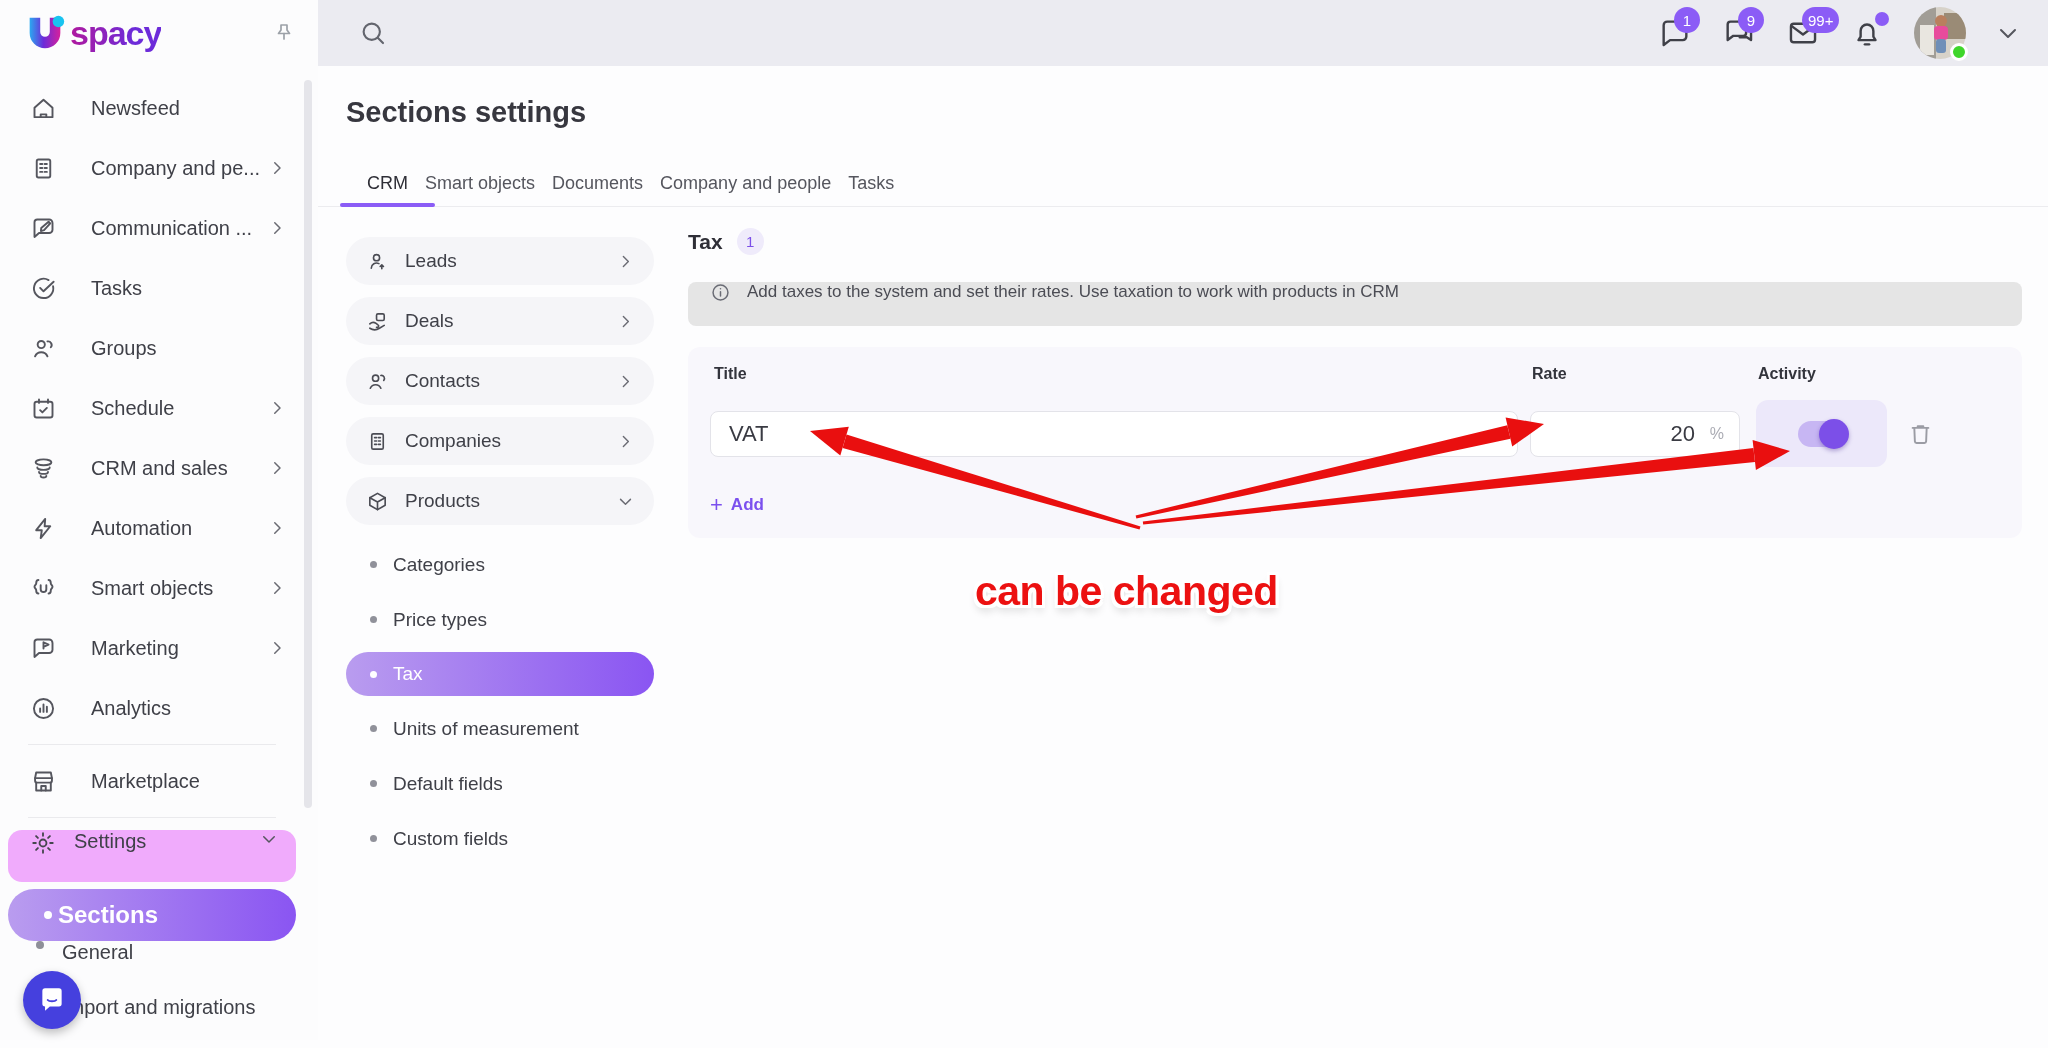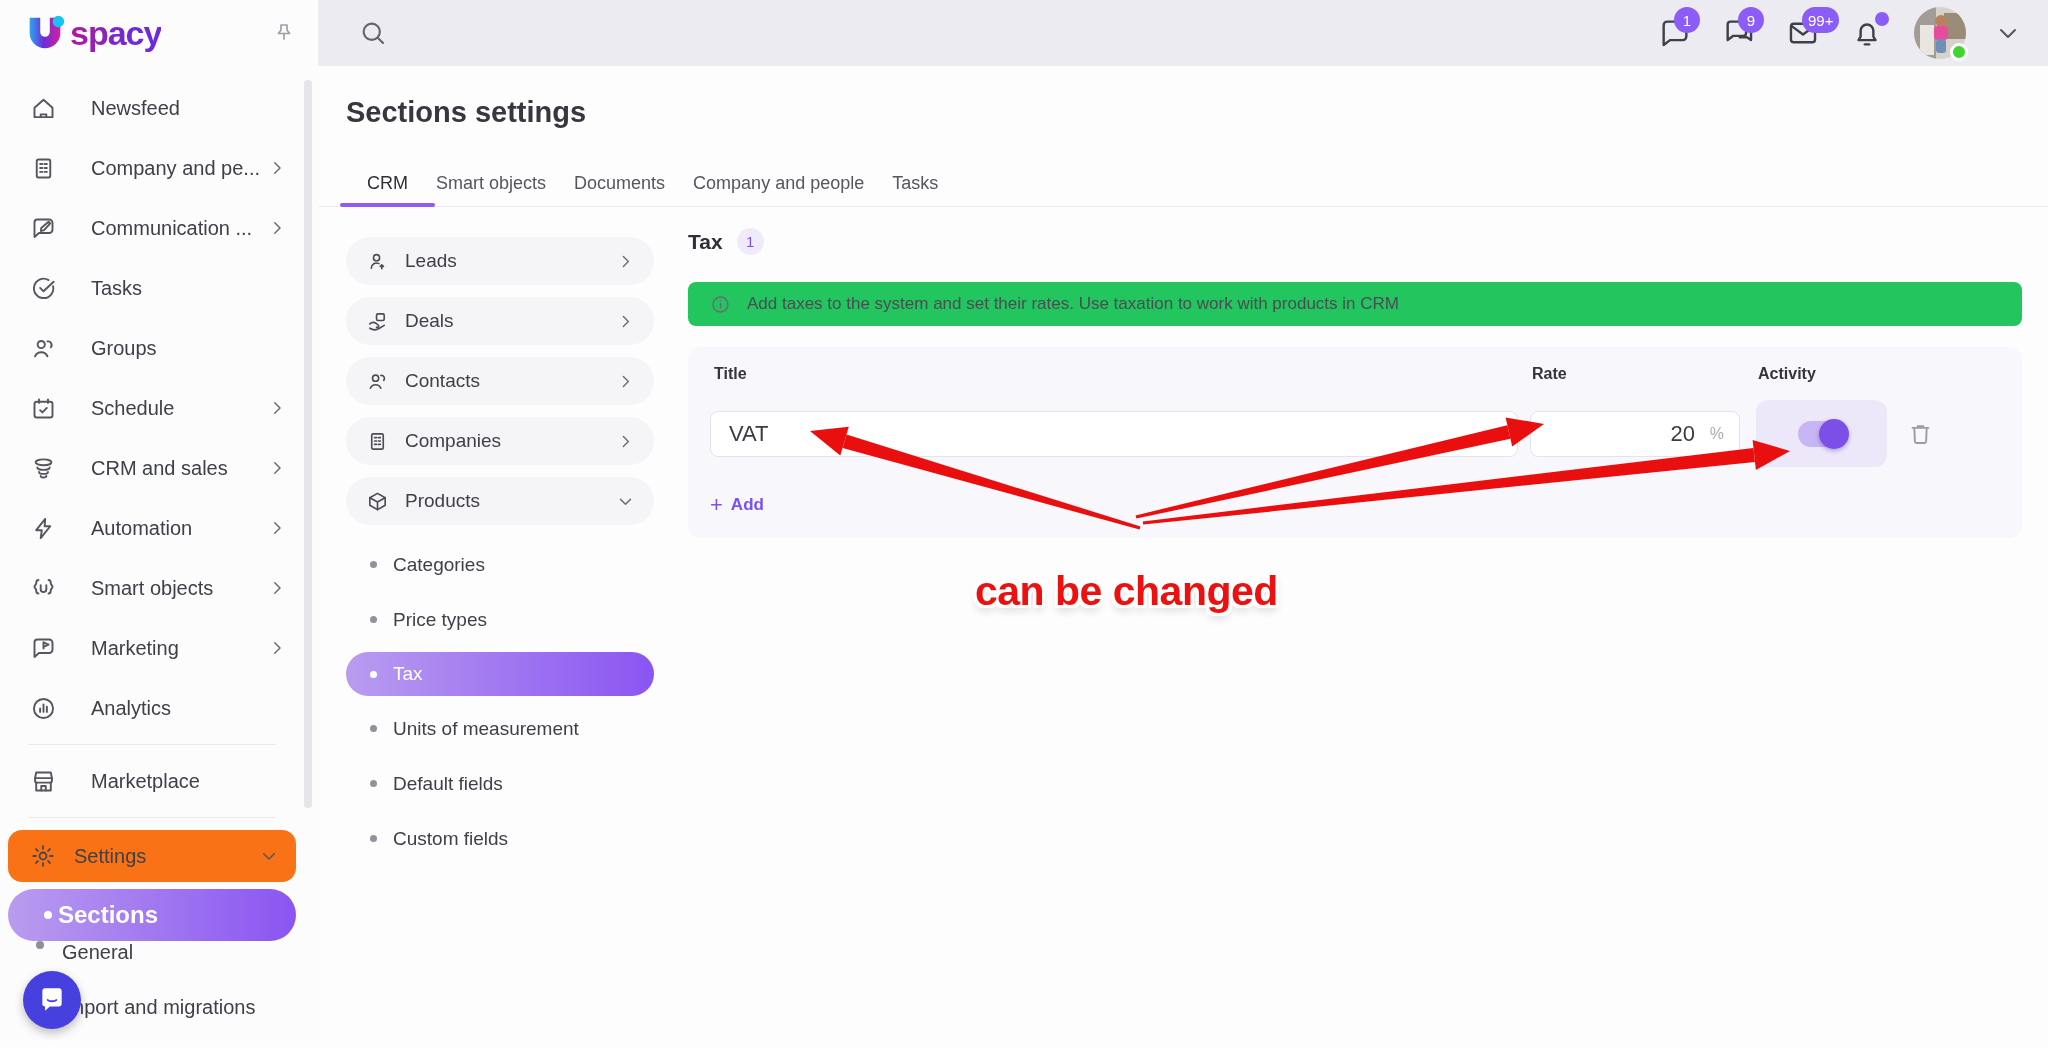--- a/index.html
+++ b/index.html
@@ -14,21 +14,21 @@
   .logo-text { font-size:34px; font-weight:700; letter-spacing:-1px;
                background:linear-gradient(90deg,#B0199E,#6C2BD9 70%); -webkit-background-clip:text; background-clip:text; color:#6C2BD9; -webkit-text-fill-color:transparent; }
   .pin { margin-left:auto; color:#9CA1A8; width:24px; height:24px; }
 
   .side-nav { position:absolute; top:78px; left:0; right:14px; }
   .nav-item { height:60px; display:flex; align-items:center; padding:0 18px 0 30px; cursor:pointer; }
   .nav-item .icn { width:27px; height:27px; color:#55565E; flex:0 0 auto; }
   .nav-item .lbl { margin-left:34px; font-size:20px; color:#3F4048; white-space:nowrap; overflow:hidden; }
   .nav-item .chev { margin-left:auto; color:#6A6B73; width:18px; height:18px; }
   .side-div { height:1px; background:#EAEAED; margin:6px 28px; }
-  .settings-pill { height:52px; margin:12px 8px 0 8px; background:#f97316; border-radius:14px; display:flex; align-items:center; padding:0 18px 0 22px; cursor:pointer; }
+  .settings-pill { height:52px; margin:12px 8px 0 8px; background:#f0abfc; border-radius:14px; display:flex; align-items:flex-start; padding:0 18px 0 22px; cursor:pointer; }
   .settings-pill .icn { width:26px; height:26px; color:#45464E; }
   .settings-pill .lbl { margin-left:18px; font-size:20px; }
   .settings-pill .chev { margin-left:auto; width:18px; height:18px; color:#55565E; }
   .active-pill { height:52px; margin:7px 8px 0 8px; border-radius:26px;
                  background:linear-gradient(90deg,#B99CEF 0%, #8A55F2 100%);
                  display:flex; align-items:center; padding:0 22px 0 36px; color:#fff; cursor:pointer; }
   .active-pill .dot { width:8px; height:8px; border-radius:50%; background:#fff; }
   .active-pill .lbl { margin-left:6px; font-size:24px; color:#fff;font-weight:bold; }
   .sub-nav-item { height:55px; display:flex; align-items:flex-start; padding:0 18px 0 36px; cursor:pointer; }
   .sub-nav-item .dot { width:8px; height:8px; border-radius:50%; background:#8E8F98; flex:0 0 auto; }
@@ -49,21 +49,21 @@
            color:#fff; font-size:15px; display:flex; align-items:center; justify-content:center; padding:0 6px; }
   .bell-dot { position:absolute; top:-4px; right:-5px; width:14px; height:14px; border-radius:50%; background:#8B5CF6; }
   .avatar-wrap { position:relative; width:52px; height:52px; cursor:pointer; }
   .avatar { width:52px; height:52px; border-radius:50%; overflow:hidden; }
   .status-dot { position:absolute; right:-2px; bottom:-2px; width:18px; height:18px; border-radius:50%;
                 background:#3FD62B; border:3px solid #fff; }
   .top-chevron { width:24px; height:24px; color:#55565E; cursor:pointer; }
 
   .page-title { position:absolute; left:28px; top:96px; font-size:29px; font-weight:700; color:#37373F; }
 
-  .tabs { position:absolute; left:0; right:0; top:160px; height:47px; display:flex; align-items:center; gap:28px;
+  .tabs { position:absolute; left:0; right:0; top:160px; height:47px; display:flex; align-items:center; gap:17px;
           padding-left:49px; border-bottom:1px solid #ECECEF; }
   .tab { position:relative; height:100%; display:flex; align-items:center; font-size:18px; color:#55565E; cursor:pointer; }
   .tab.active { color:#2F2F37; }
   .tab.active::after { content:""; position:absolute; left:-27px; right:-27px; bottom:-1px; height:4px; border-radius:3px; background:#8B5CF6; }
 
   
   .submenu { position:absolute; left:28px; top:237px; width:308px; }
   .sub-card { height:48px; border-radius:24px; background:#F5F5F8; display:flex; align-items:center;
               padding:0 20px 0 20px; margin-bottom:12px; cursor:pointer; }
   .sub-card .icn { width:23px; height:23px; color:#4B4C54; }
@@ -75,22 +75,22 @@
   .sub-item.active { height:44px; margin:5px 0; border-radius:22px; background:linear-gradient(90deg,#B99CEF 0%, #8A55F2 100%); }
   .sub-item.active .dot { background:#fff; }
   .sub-item.active .lbl { color:#fff; }
 
   
   .panel { position:absolute; left:370px; top:0; width:1334px; }
   .tax-head { position:absolute; left:0; top:228px; display:flex; align-items:center; }
   .tax-title { font-size:21px; font-weight:700; color:#2F2F37; }
   .tax-count { margin-left:14px; width:27px; height:27px; border-radius:50%; background:#EFEBFB; color:#7C4FE8;
                font-size:15px; display:flex; align-items:center; justify-content:center; }
-  .banner { position:absolute; left:0; top:282px; width:1334px; height:44px; border-radius:8px; background:#22c55e;
-            display:flex; align-items:center; padding:0 22px; }
+  .banner { position:absolute; left:0; top:282px; width:1334px; height:44px; border-radius:8px; background:#e5e5e5;
+            display:flex; align-items:flex-start; padding:0 22px; }
   .banner .icn { width:21px; height:21px; color:#6A6C75; flex:0 0 auto; }
   .banner .txt { margin-left:16px; font-size:17px; color:#4B4C54; }
 
   .block { position:absolute; left:0; top:347px; width:1334px; height:191px; border-radius:12px; background:#F8F7FC; }
   .col-head { position:absolute; top:18px; font-size:16px; font-weight:700; color:#33343C; }
   .field { position:absolute; top:64px; height:46px; }
   .field input { width:100%; height:100%; border:1px solid #E3E3E9; border-radius:8px; background:#fff;
                  font-family:"Liberation Sans", sans-serif; font-size:22px; color:#3A3B43; padding:2px 18px; outline:none; }
   .field.rate input { text-align:right; padding-right:44px; }
   .suffix { position:absolute; right:16px; top:0; height:46px; display:flex; align-items:center; font-size:16px; color:#ABACB4; pointer-events:none; }

